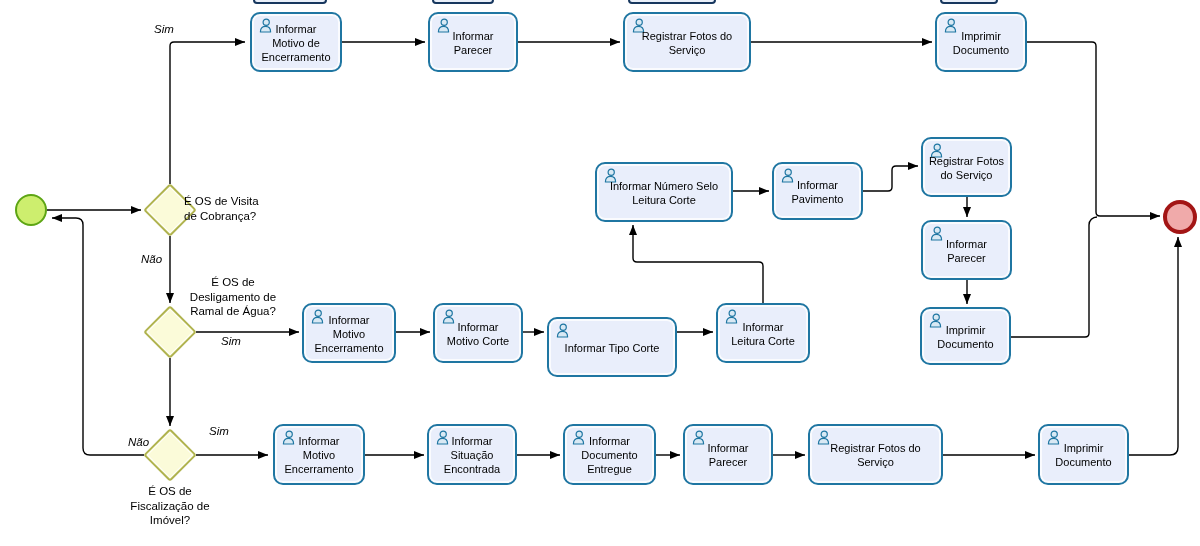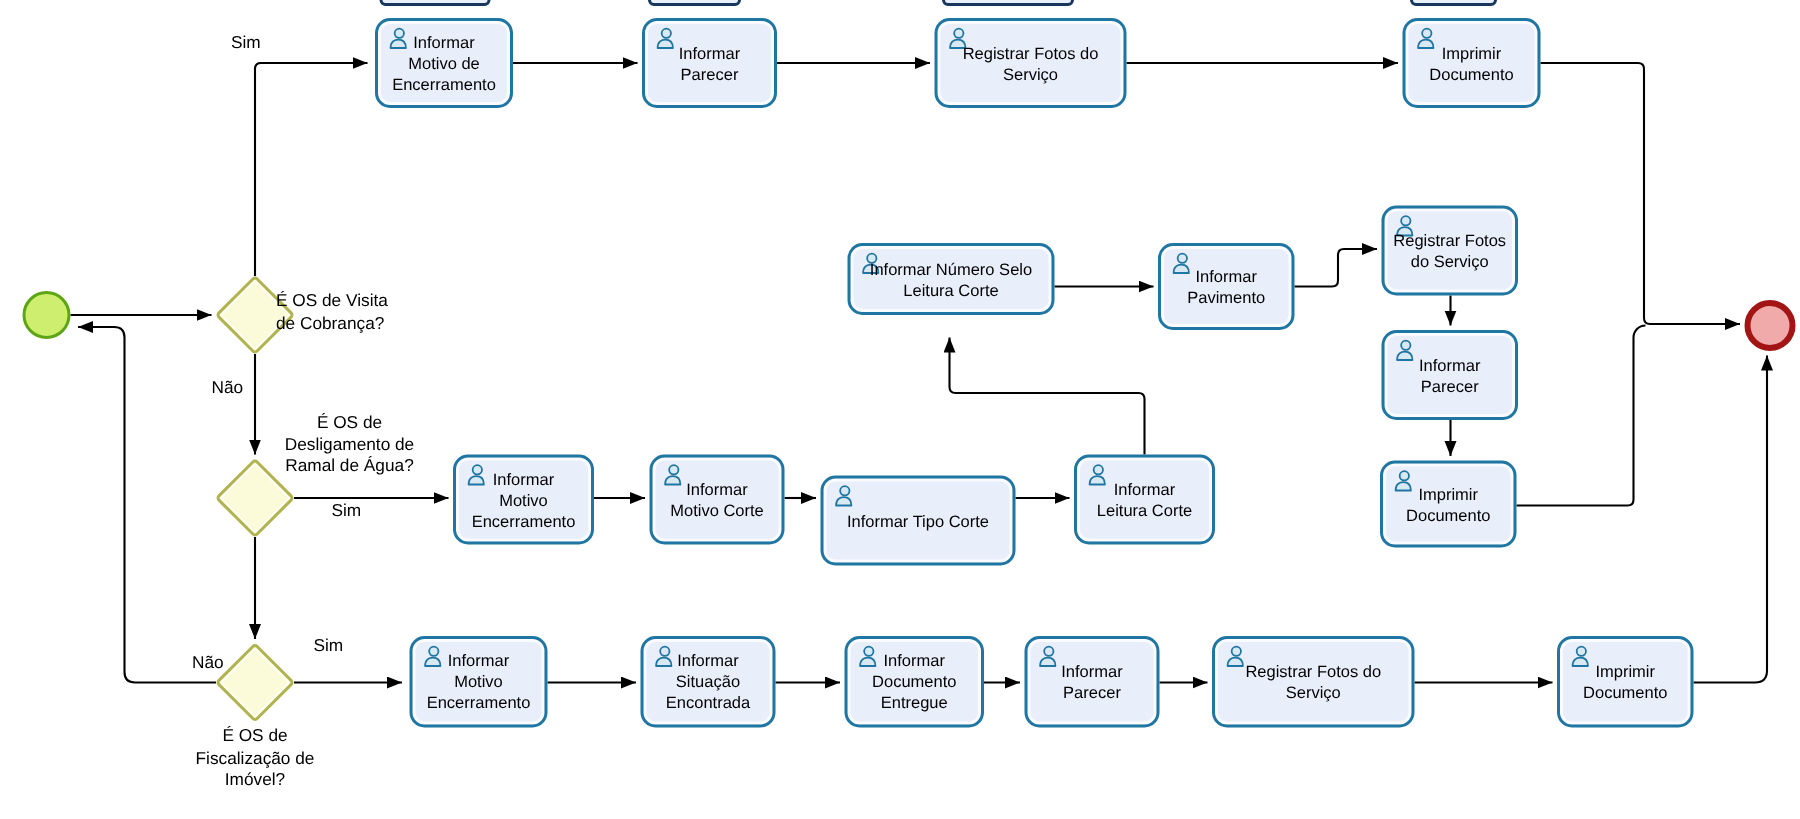--- a/index.html
+++ b/index.html
@@ -41,21 +41,21 @@
     width:32px;height:32px;
     background:var(--start-fill);
     border:2.5px solid var(--start-border);
   }
   .event.end{
     width:34px;height:34px;
     background:var(--end-fill);
     border:4.5px solid var(--end-border);
   }
   .edge-label{
-    position:absolute;font-size:11.5px;line-height:13px;
+    position:absolute;font-size:11.5px;line-height:13px;font-style:italic;
   }
   .cropped-top{
     position:absolute;top:-4px;height:8px;box-sizing:border-box;
     background:#eaf0fa;border:2px solid #17375e;border-radius:5px;
   }
 </style>
 </head>
 <body>
 
 <div id="canvas" style="--task-fill: #e9eefb; --task-border: #1f76a2; --gw-fill: #fbfbd9; --gw-border: #b0b34f; --start-fill: #cdee6e; --start-border: #5da514; --end-fill: #f0aaaa; --end-border: #a31515;">
@@ -113,21 +113,21 @@
   <path d="M3.4,14 C3.4,9.6 6.1,8.4 8.5,8.4 C10.9,8.4 13.6,9.6 13.6,14 Z" fill="#d9e9f4" stroke="#1f76a2" stroke-width="1.2" stroke-linejoin="round"></path>
   <circle cx="9.2" cy="4.2" r="3.1" fill="#d9e9f4" stroke="#1f76a2" stroke-width="1.2"></circle>
 </svg><div class="task-label">Registrar Fotos do
 Serviço</div></div>
     <div class="task" style="left: 935px; top: 12px; width: 92px; height: 60px;">
 <svg class="task-icon" viewBox="0 0 17 15">
   <path d="M3.4,14 C3.4,9.6 6.1,8.4 8.5,8.4 C10.9,8.4 13.6,9.6 13.6,14 Z" fill="#d9e9f4" stroke="#1f76a2" stroke-width="1.2" stroke-linejoin="round"></path>
   <circle cx="9.2" cy="4.2" r="3.1" fill="#d9e9f4" stroke="#1f76a2" stroke-width="1.2"></circle>
 </svg><div class="task-label">Imprimir
 Documento</div></div>
-    <div class="task" style="left: 565px; top: 162px; width: 138px; height: 48px;">
+    <div class="task" style="left: 595px; top: 162px; width: 138px; height: 60px;">
 <svg class="task-icon" viewBox="0 0 17 15">
   <path d="M3.4,14 C3.4,9.6 6.1,8.4 8.5,8.4 C10.9,8.4 13.6,9.6 13.6,14 Z" fill="#d9e9f4" stroke="#1f76a2" stroke-width="1.2" stroke-linejoin="round"></path>
   <circle cx="9.2" cy="4.2" r="3.1" fill="#d9e9f4" stroke="#1f76a2" stroke-width="1.2"></circle>
 </svg><div class="task-label">Informar Número Selo
 Leitura Corte</div></div>
     <div class="task" style="left: 772px; top: 162px; width: 91px; height: 58px;">
 <svg class="task-icon" viewBox="0 0 17 15">
   <path d="M3.4,14 C3.4,9.6 6.1,8.4 8.5,8.4 C10.9,8.4 13.6,9.6 13.6,14 Z" fill="#d9e9f4" stroke="#1f76a2" stroke-width="1.2" stroke-linejoin="round"></path>
   <circle cx="9.2" cy="4.2" r="3.1" fill="#d9e9f4" stroke="#1f76a2" stroke-width="1.2"></circle>
 </svg><div class="task-label">Informar

